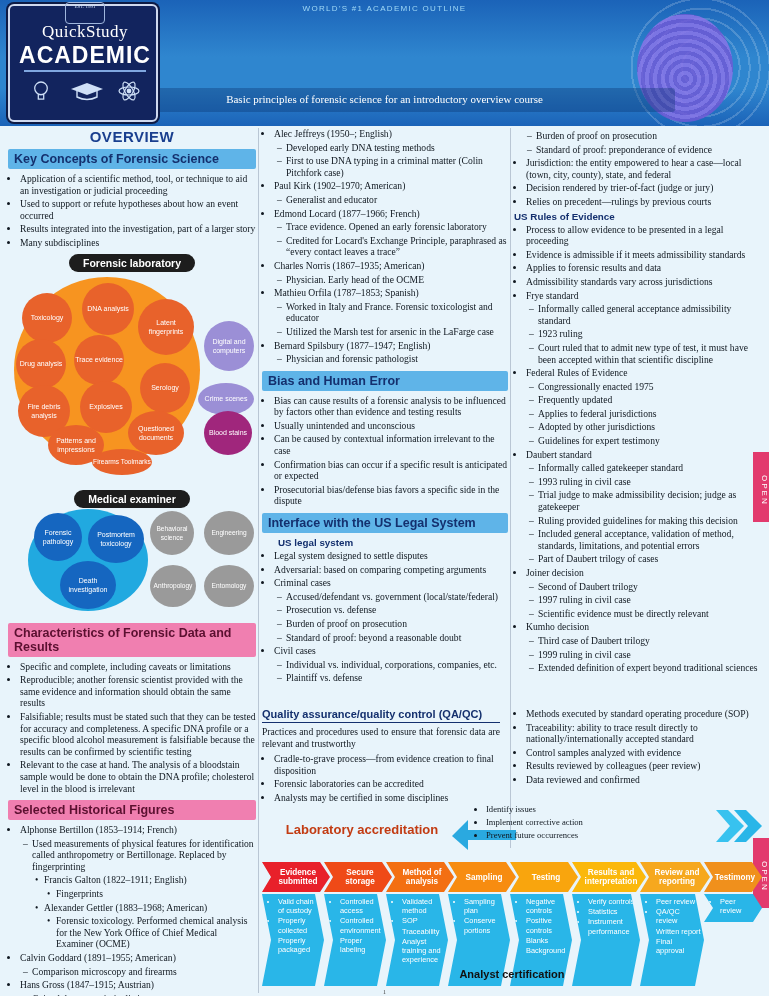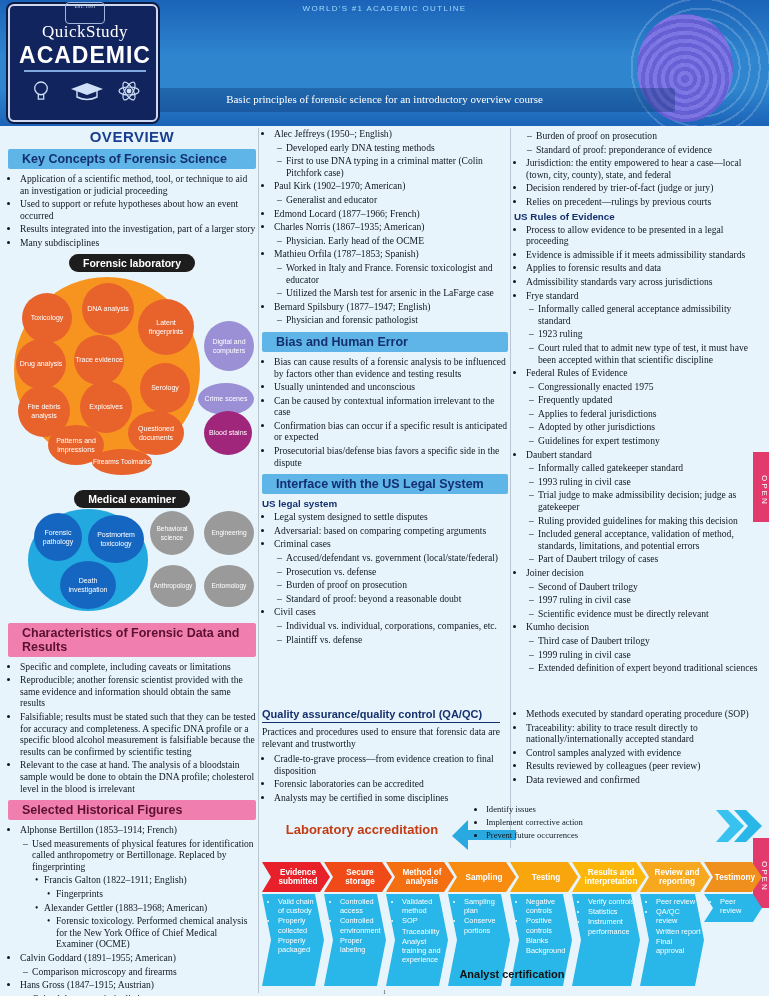--- a/index.html
+++ b/index.html
@@ -80,21 +80,21 @@
   #col2 { left:262px; width:246px; }
   #col3 { left:514px; width:248px; }
 
   .divider { position:absolute; top:128px; width:1px; background:#b9c6d4; height:720px; }
   #div1 { left:258px; }
   #div2 { left:510px; }
   #div3 { left:258px; top:708px; height:285px; }
 
   h2.sect {
     background:#5fb4e8; color:#14306e; font-family:"Liberation Sans",sans-serif;
-    font-size:12.5px; font-weight:bold; margin:0 0 4px 0; padding:3px 14px;
+    font-size:12.5px; font-weight:bold; margin:0 0 4px 0; padding:3px 6px;
     border-radius:2px;
   }
   h2.sectpink { background:#f07fb0; color:#5b1030; }
   .overview-title {
     text-align:center; color:#1a3f8f; font-family:"Liberation Sans",sans-serif;
     font-weight:bold; font-size:15px; letter-spacing:.5px; margin:0 0 4px 0;
   }
   ul { margin:0; padding:0 0 0 12px; }
   li { font-size:9.6px; line-height:11.6px; margin-bottom:2px; color:#101820; }
   ul ul { padding-left:12px; margin-top:2px; }
@@ -261,20 +261,24 @@
       <li>Alec Jeffreys (1950–; English)</li>
       <ul>
         <li>Developed early DNA testing methods</li>
         <li>First to use DNA typing in a criminal matter (Colin Pitchfork case)</li>
       </ul>
       <li>Paul Kirk (1902–1970; American)</li>
       <ul>
           <li>Generalist and educator</li>
         </ul>
       <li>Edmond Locard (1877–1966; French)</li>
+      <ul>
+        <li>Trace evidence. Opened an early forensic laboratory</li>
+        <li>Credited for Locard's Exchange Principle, paraphrased as “every contact leaves a trace”</li>
+      </ul>
       <li>Charles Norris (1867–1935; American)</li>
       <ul>
           <li>Physician. Early head of the OCME</li>
         </ul>
       <li>Mathieu Orfila (1787–1853; Spanish)</li>
       <ul>
         <li>Worked in Italy and France. Forensic toxicologist and educator</li>
         <li>Utilized the Marsh test for arsenic in the LaFarge case</li>
       </ul>
       <li>Bernard Spilsbury (1877–1947; English)</li>
@@ -286,21 +290,21 @@
     <h2 class="sect" style="margin-top:6px;">Bias and Human Error</h2>
     <ul>
       <li>Bias can cause results of a forensic analysis to be influenced by factors other than evidence and testing results</li>
       <li>Usually unintended and unconscious</li>
       <li>Can be caused by contextual information irrelevant to the case</li>
       <li>Confirmation bias can occur if a specific result is anticipated or expected</li>
       <li>Prosecutorial bias/defense bias favors a specific side in the dispute</li>
     </ul>
 
     <h2 class="sect" style="margin-top:6px;">Interface with the US Legal System</h2>
-    <div style="font-family:'Liberation Sans',sans-serif;font-weight:bold;font-size:9.8px;color:#14306e;margin:2px 0 2px 0;">US legal system</div>
+    <div style="font-family:'Liberation Sans',sans-serif;font-weight:bold;font-size:9.8px;color:#14306e;margin:2px 0 2px 16px;">US legal system</div>
     <ul>
       <li>Legal system designed to settle disputes</li>
       <li>Adversarial: based on comparing competing arguments</li>
       <li>Criminal cases</li>
       <ul>
         <li>Accused/defendant vs. government (local/state/federal)</li>
         <li>Prosecution vs. defense</li>
         <li>Burden of proof on prosecution</li>
         <li>Standard of proof: beyond a reasonable doubt</li>
       </ul>

